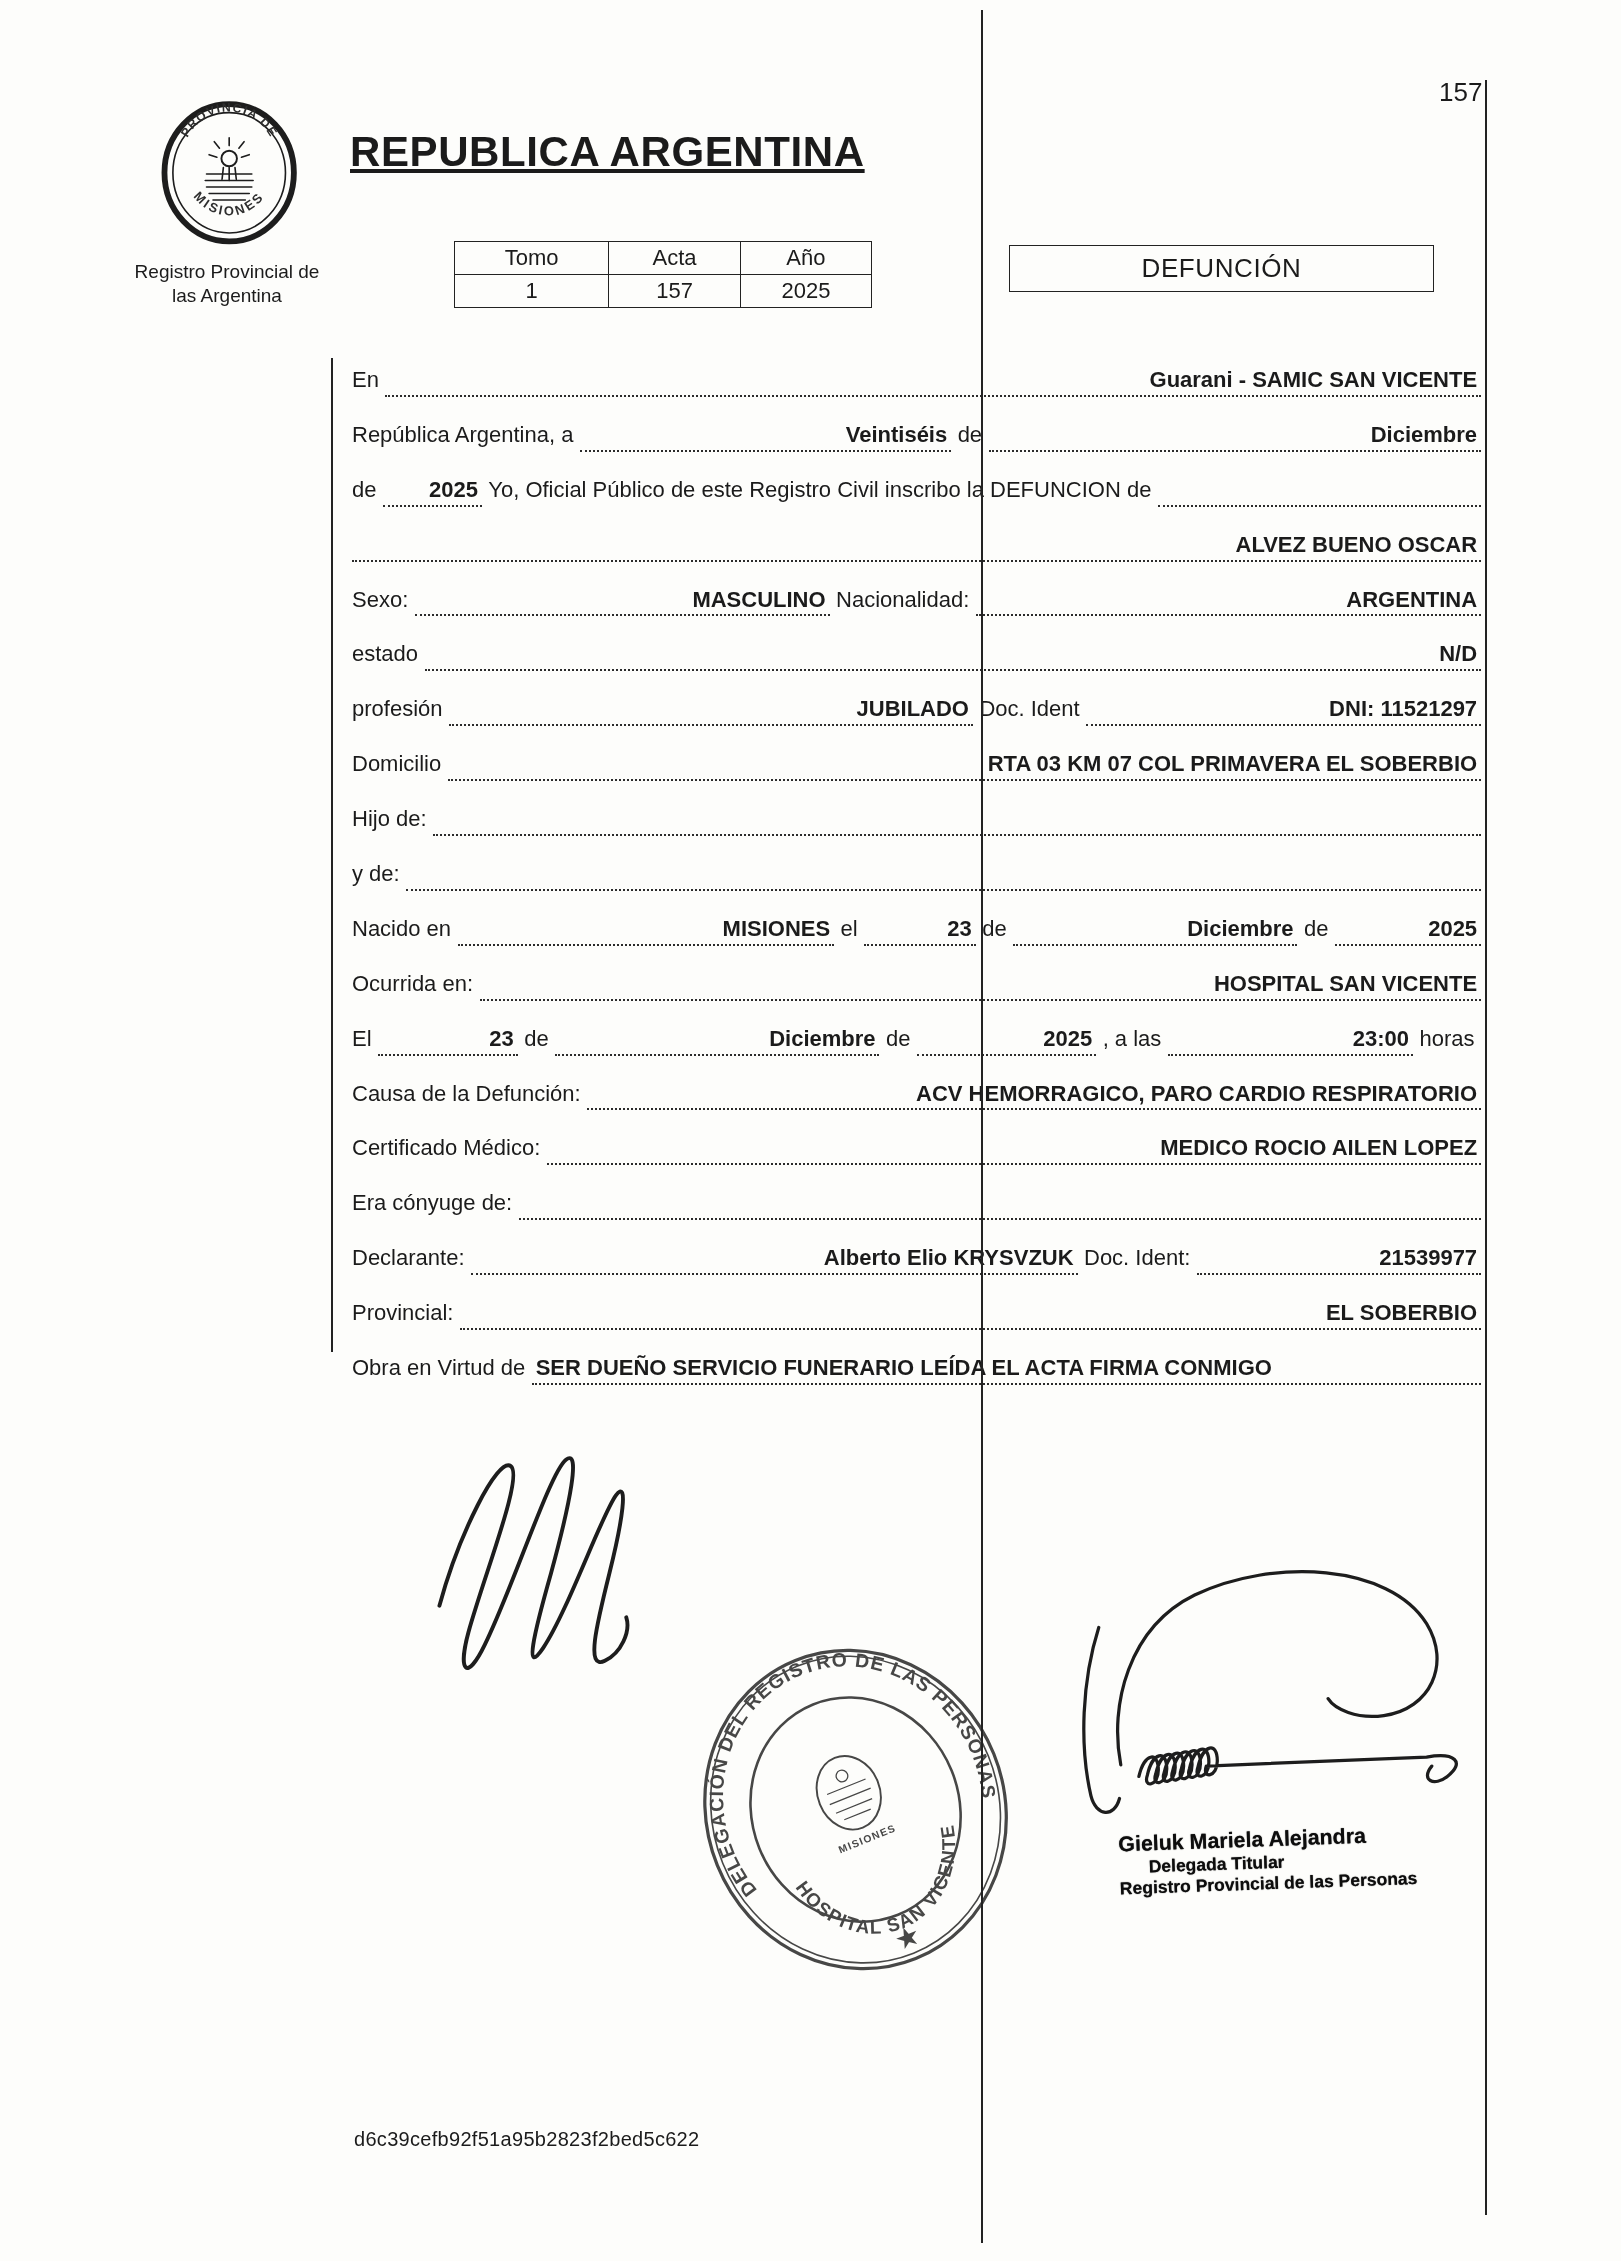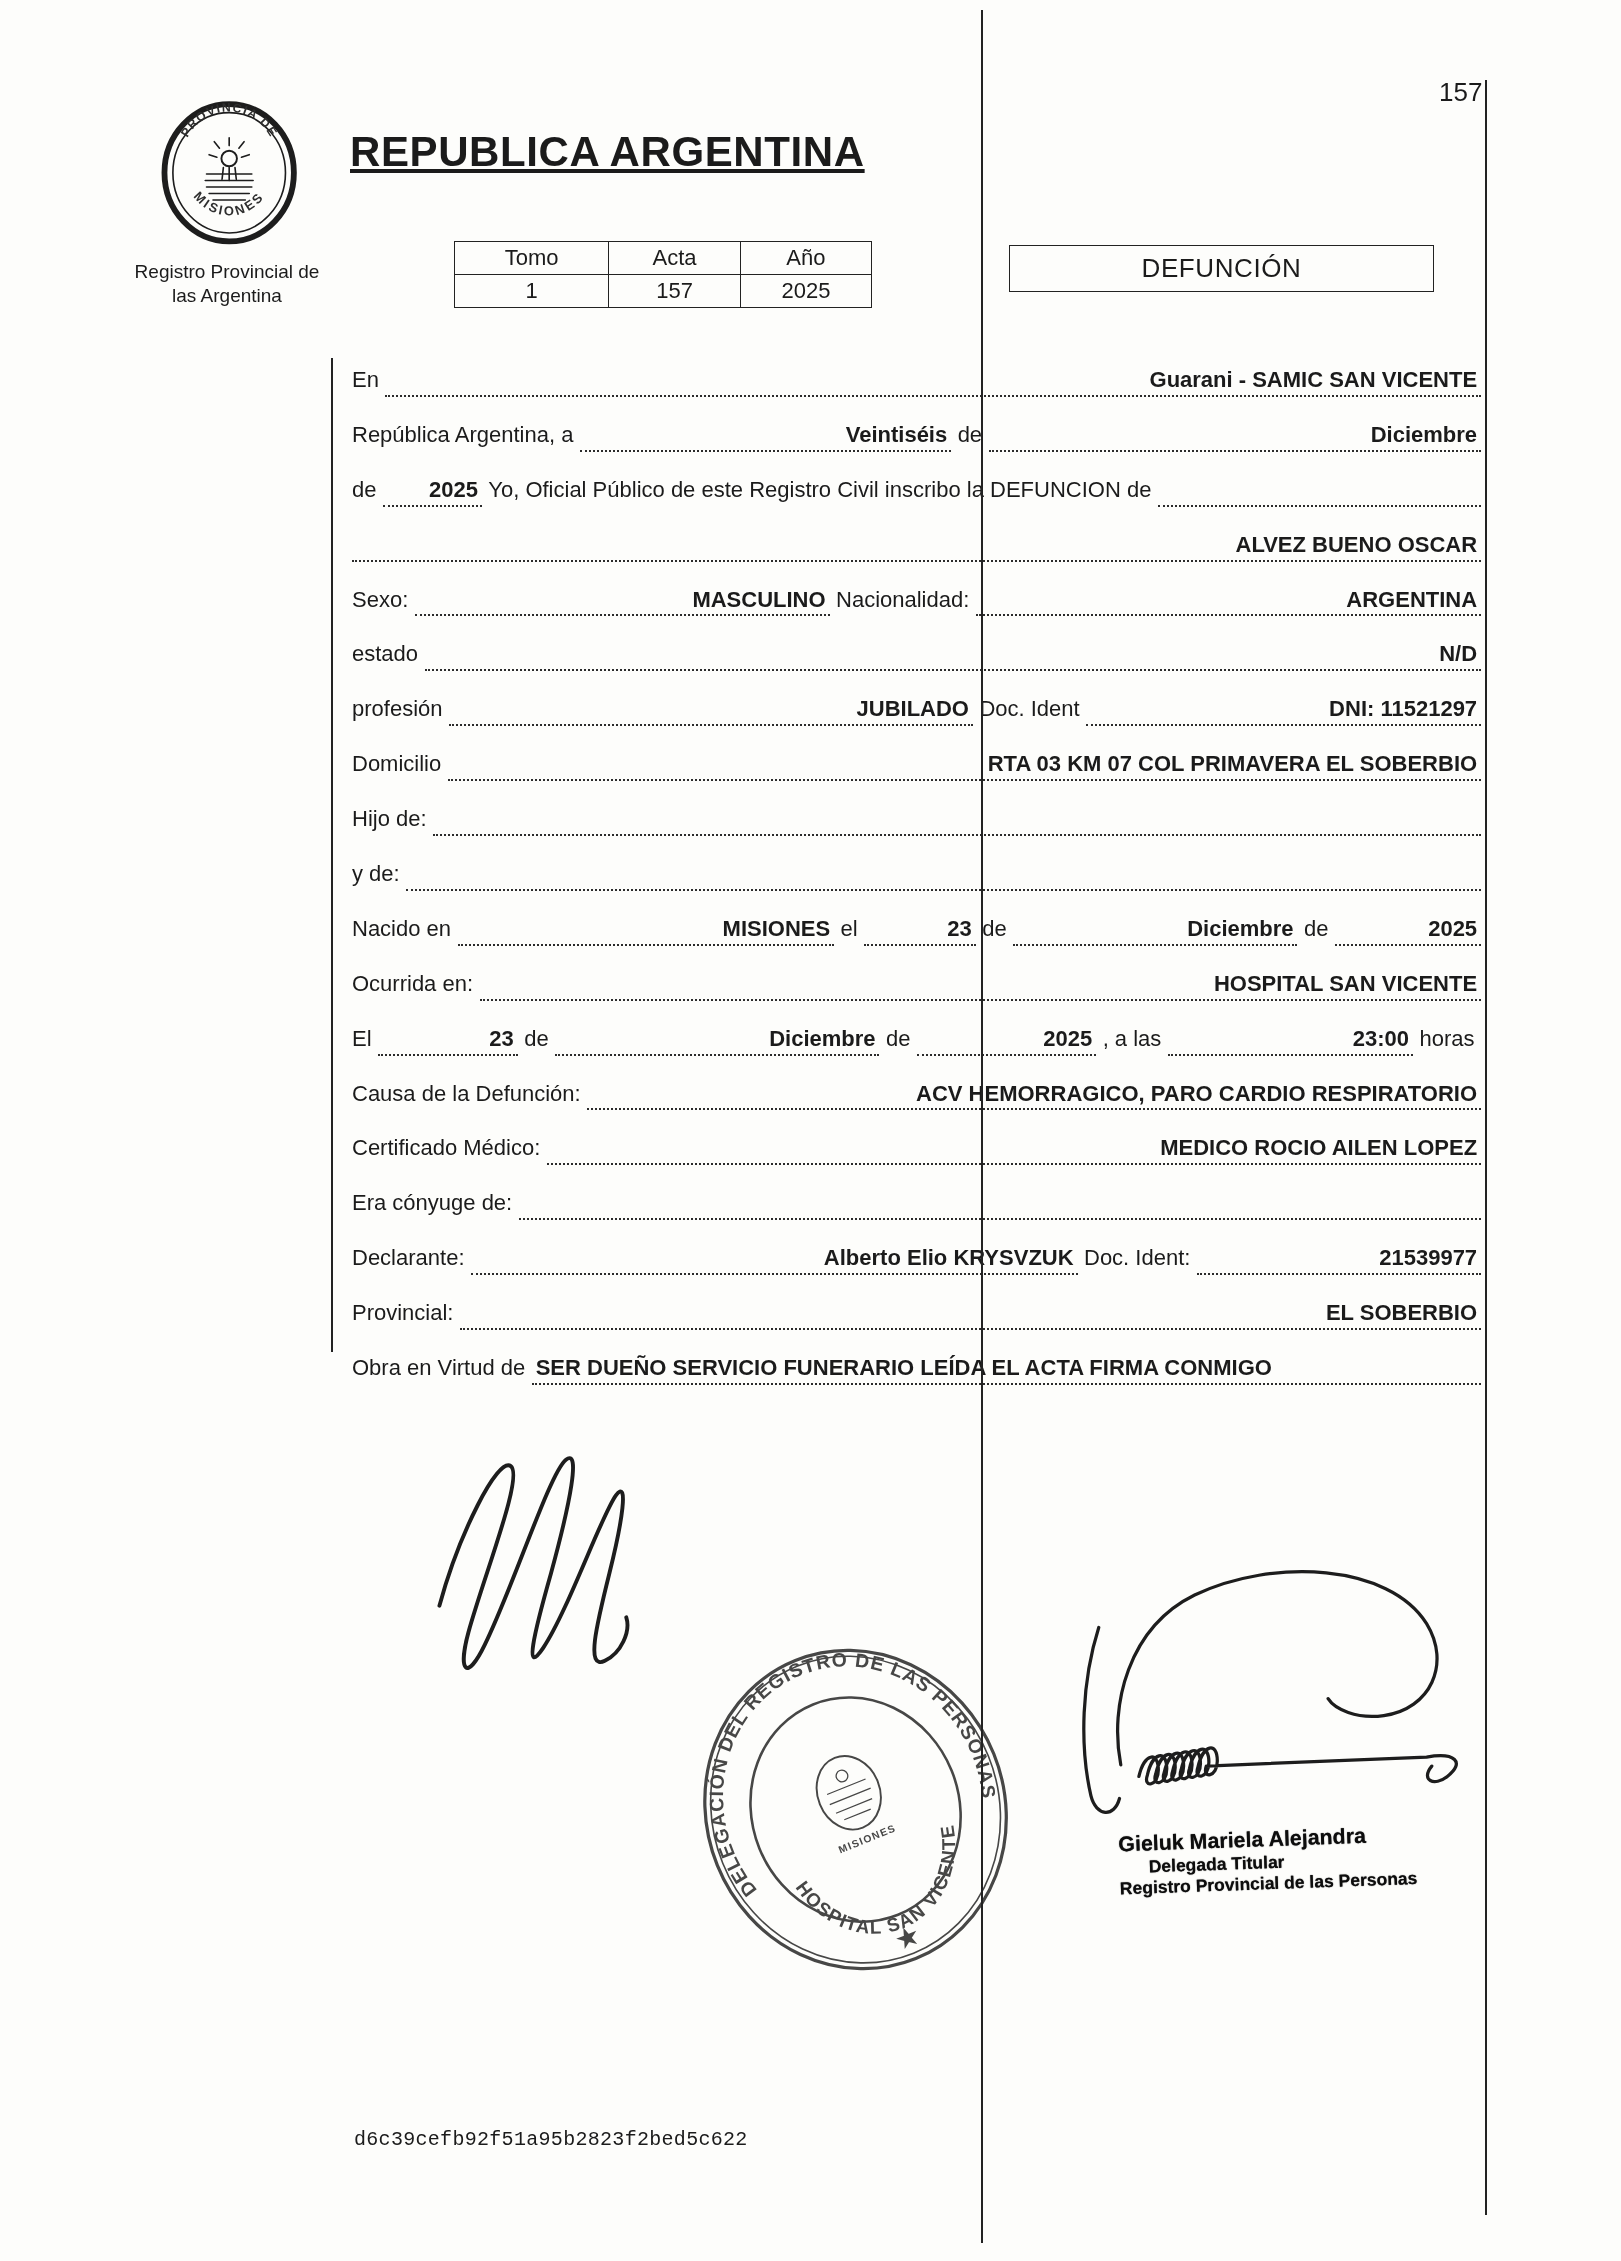--- a/index.html
+++ b/index.html
@@ -50,21 +50,21 @@
   .stamp-ink { stroke:#2e2e2e; fill:none; }
   .stamp-text { fill:#2e2e2e; font-family:"Liberation Sans", sans-serif; font-weight:bold; }
 
   .official-stamp { position:absolute; left:1119px; top:1827px; width:311px;
                     transform:rotate(-2deg); color:#0d0d0d; z-index:11;
                     text-shadow:0 0 1px rgba(25,25,25,.85); }
   .official-stamp .l1 { font-size:21.4px; font-weight:bold; }
   .official-stamp .l2 { font-size:17.5px; font-weight:bold; text-align:center; width:195px; }
   .official-stamp .l3 { font-size:17.5px; font-weight:bold; }
 
-  .hash { position:absolute; left:354px; top:2128px; font-size:20px; letter-spacing:0.3px;font-family:Liberation Mono, monospace; }
+  .hash { position:absolute; left:354px; top:2128px; font-size:20px; letter-spacing:0.3px; }
 </style>
 </head>
 <body>
 
 <div class="page">
 
   <div class="vline" id="vline-center"></div>
   <div class="vline" id="vline-right"></div>
   <div class="vline" id="vline-left"></div>
 

